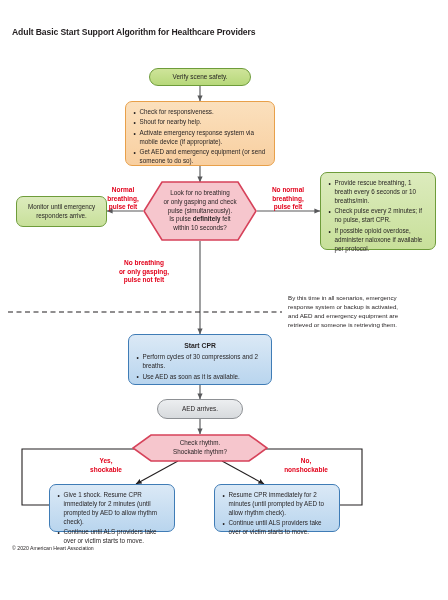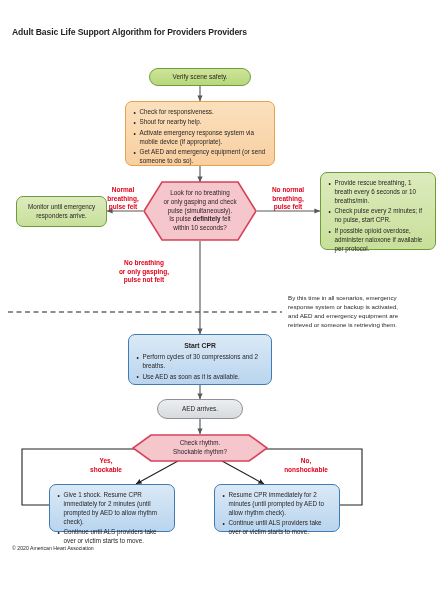--- a/index.html
+++ b/index.html
@@ -203,21 +203,21 @@
       <line x1="178" y1="461" x2="136" y2="484" marker-end="url(#arwb)"></line>
 
       <line x1="222" y1="461" x2="264" y2="484" marker-end="url(#arwb)"></line>
 
       <path d="M49,505 L22,505 L22,449 L154,449" marker-end="url(#arwb)"></path>
 
       <path d="M340,505 L362,505 L362,449 L246,449" marker-end="url(#arwb)"></path>
     </g>
   </svg>
 
-  <div class="title">Adult Basic Life Support Algorithm for Providers Providers</div>
+  <div class="title">Adult Basic Start Support Algorithm for Healthcare Providers</div>
 
   <div class="node pill-green" style="left:149px; top:68px; width:102px; height:18px;">
     <span>Verify scene safety.</span>
   </div>
 
   <div class="node box box-orange" style="left:125px; top:101px; width:150px; height:65px;">
     <ul class="bul">
       <li>Check for responsiveness.</li>
       <li>Shout for nearby help.</li>
       <li>Activate emergency response system via mobile device (if appropriate).</li>

